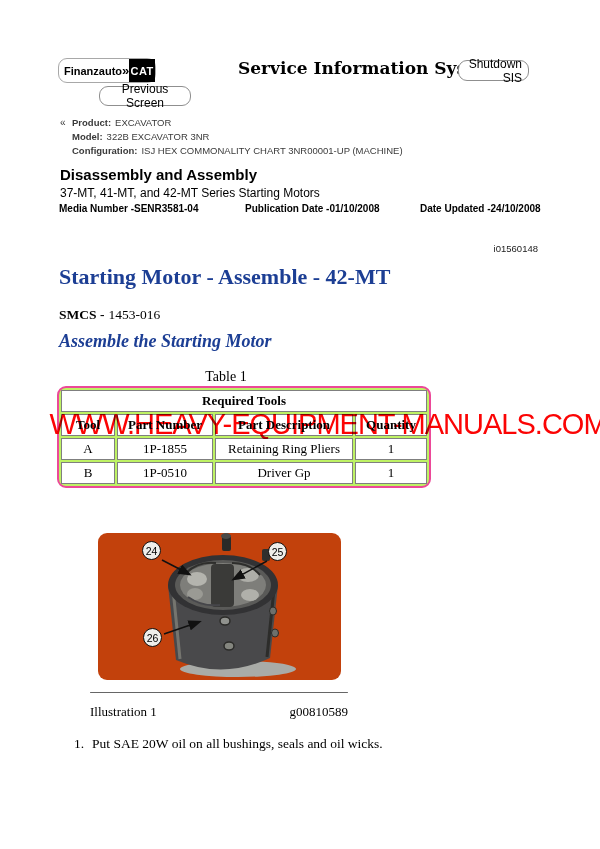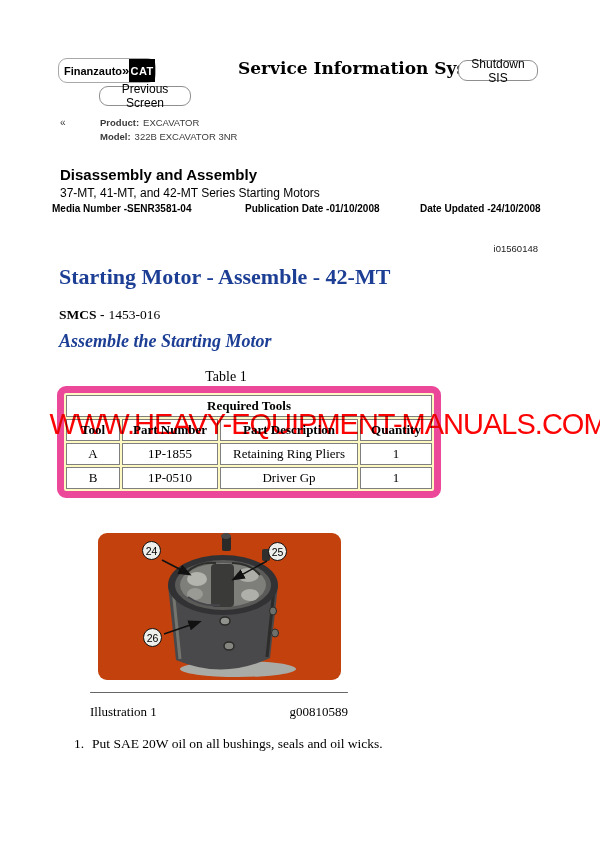--- a/index.html
+++ b/index.html
@@ -13,45 +13,45 @@
   .logo-box{left:58px;top:58px;width:98px;height:25px;border:1px solid #a8a8a8;
     display:flex;align-items:center;background:#fff;box-sizing:border-box;}
   .logo-brand{font-family:"Liberation Sans",sans-serif;font-weight:bold;font-size:11px;padding-left:5px;}
   .logo-arrow{font-family:"Liberation Sans",sans-serif;font-weight:bold;font-size:13px;line-height:10px;}
   .cat-box{margin-left:auto;width:32px;height:23px;background:#000;color:#fff;
     display:flex;align-items:center;justify-content:center;
     font-family:"Liberation Sans",sans-serif;font-weight:bold;font-size:11px;letter-spacing:0.5px;}
   .sis-title{left:238px;top:58px;font-family:"DejaVu Serif",serif;font-weight:bold;font-size:17px;}
   .btn{border:1px solid #8f8f8f;background:#fff;display:flex;align-items:center;justify-content:center;
     font-family:"Liberation Sans",sans-serif;font-size:12px;box-sizing:border-box;cursor:pointer;}
-  .shutdown-btn{left:458px;top:60px;width:80px;height:21px;}
+  .shutdown-btn{left:458px;top:60px;width:71px;height:21px;text-align:right;}
   .prev-btn{left:58px;top:86px;width:92px;height:20px;margin-left:41px;}
 
   
   .collapse-icon{left:60px;top:117px;font-size:10px;color:#3a3a3a;font-family:"Liberation Sans",sans-serif;}
-  .product-info{left:72px;top:116px;font-family:"Liberation Sans",sans-serif;font-size:9.5px;color:#3a3a3a;margin-left:28px;}
+  .product-info{left:72px;top:116px;font-family:"Liberation Sans",sans-serif;font-size:9.5px;color:#3a3a3a;}
   .product-row{line-height:14px;white-space:nowrap;}
   .pi-label{font-weight:bold;margin-right:4px;}
 
   
   .h1{left:60px;top:166px;font-family:"Liberation Sans",sans-serif;font-weight:bold;font-size:15px;}
   .h2{left:60px;top:186px;font-family:"Liberation Sans",sans-serif;font-weight:normal;font-size:12px;}
   .media{font-family:"Liberation Sans",sans-serif;font-weight:bold;font-size:10px;top:203px;white-space:nowrap;}
-  .media-1{left:52px;} .media-2{left:245px;} .media-3{left:420px;}
+  .media-1{left:59px;} .media-2{left:245px;} .media-3{left:420px;}
   .doc-id{right:62px;top:243px;font-family:"Liberation Sans",sans-serif;font-size:9.5px;color:#222;}
 
   .title{left:59px;top:264px;font-weight:bold;font-size:22px;}
   .smcs{left:59px;top:307px;font-size:13.5px;white-space:nowrap;}
   .smcs-label{font-weight:bold;margin-right:4px;}
   .h3{left:59px;top:331px;font-weight:bold;font-size:18px;font-style:italic;}
 
   
   .table-caption{left:57px;top:369px;width:338px;text-align:center;font-size:14px;}
   .tools-table{left:57px;top:386px;border-collapse:separate;border-spacing:2px;
-    border:7px solid #ec4899;background:#fef9c3;}
+    border:2px solid #ec4899;background:#bef264;}
   .tools-table th,.tools-table td{border:1px solid #7f7f7f;text-align:center;
     font-size:13px;padding:2px 4px;background:#fff;}
   .tools-table th{font-weight:bold;}
   .tools-table .c0{width:44px;} .tools-table .c1{width:86px;}
   .tools-table .c2{width:128px;} .tools-table .c3{width:62px;}
 
   
   .watermark{left:0;top:408px;width:600px;text-align:center;white-space:nowrap;
     font-family:"Liberation Sans",sans-serif;font-size:29px;letter-spacing:-1px;
     mix-blend-mode:multiply;z-index:6;padding-left:28px;}
@@ -82,20 +82,21 @@
 
 <div class="abs sis-title">Service Information System</div>
 
 <button class="abs btn shutdown-btn">Shutdown SIS</button>
 <button class="abs btn prev-btn">Previous Screen</button>
 
 <span class="abs collapse-icon">«</span>
 <div class="abs product-info">
     <div class="product-row"><span class="pi-label">Product:</span><span class="pi-value">EXCAVATOR</span></div>
     <div class="product-row"><span class="pi-label">Model:</span><span class="pi-value">322B EXCAVATOR 3NR</span></div>
+    <div class="product-row"><span class="pi-label">Configuration:</span><span class="pi-value">ISJ HEX COMMONALITY CHART 3NR00001-UP (MACHINE)</span></div>
   </div>
 
 <div class="abs h1">Disassembly and Assembly</div>
 <div class="abs h2">37-MT, 41-MT, and 42-MT Series Starting Motors</div>
 <div class="abs media media-1">Media Number -SENR3581-04</div>
 <div class="abs media media-2">Publication Date -01/10/2008</div>
 <div class="abs media media-3">Date Updated -24/10/2008</div>
 <div class="abs doc-id">i01560148</div>
 
 <div class="abs title blue" style="color: rgb(28, 62, 148);">Starting Motor - Assemble - 42-MT</div>

